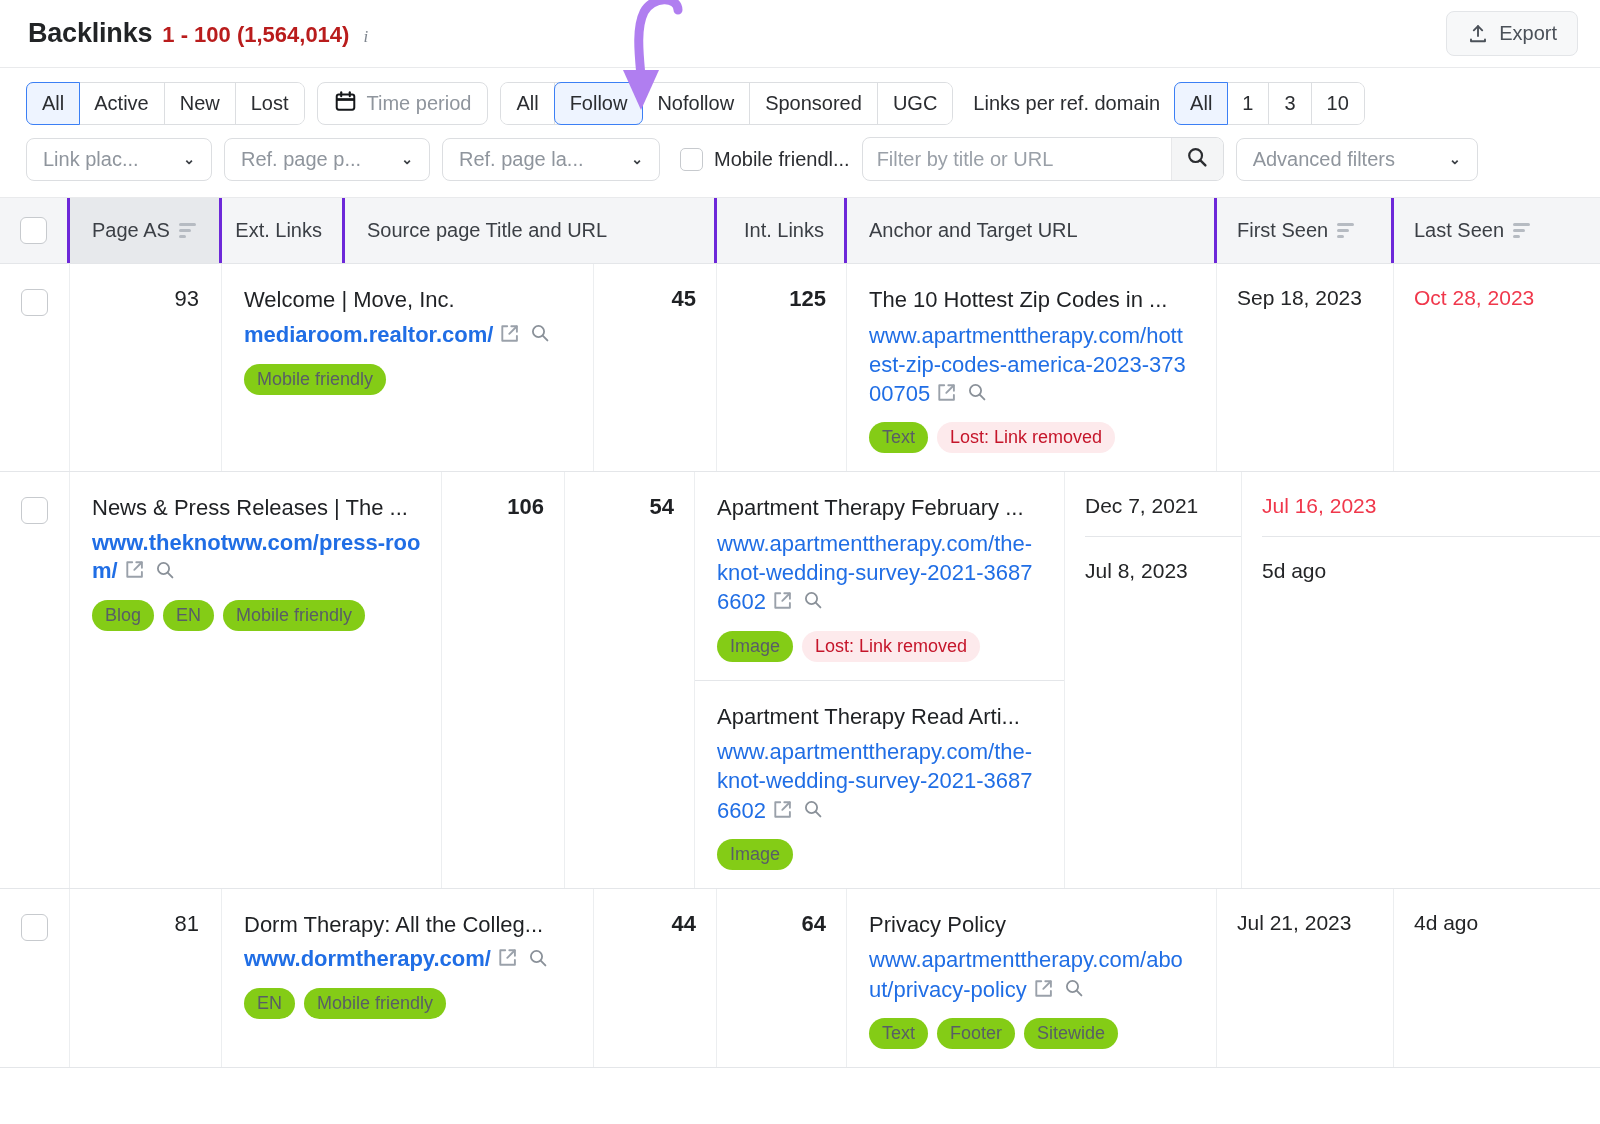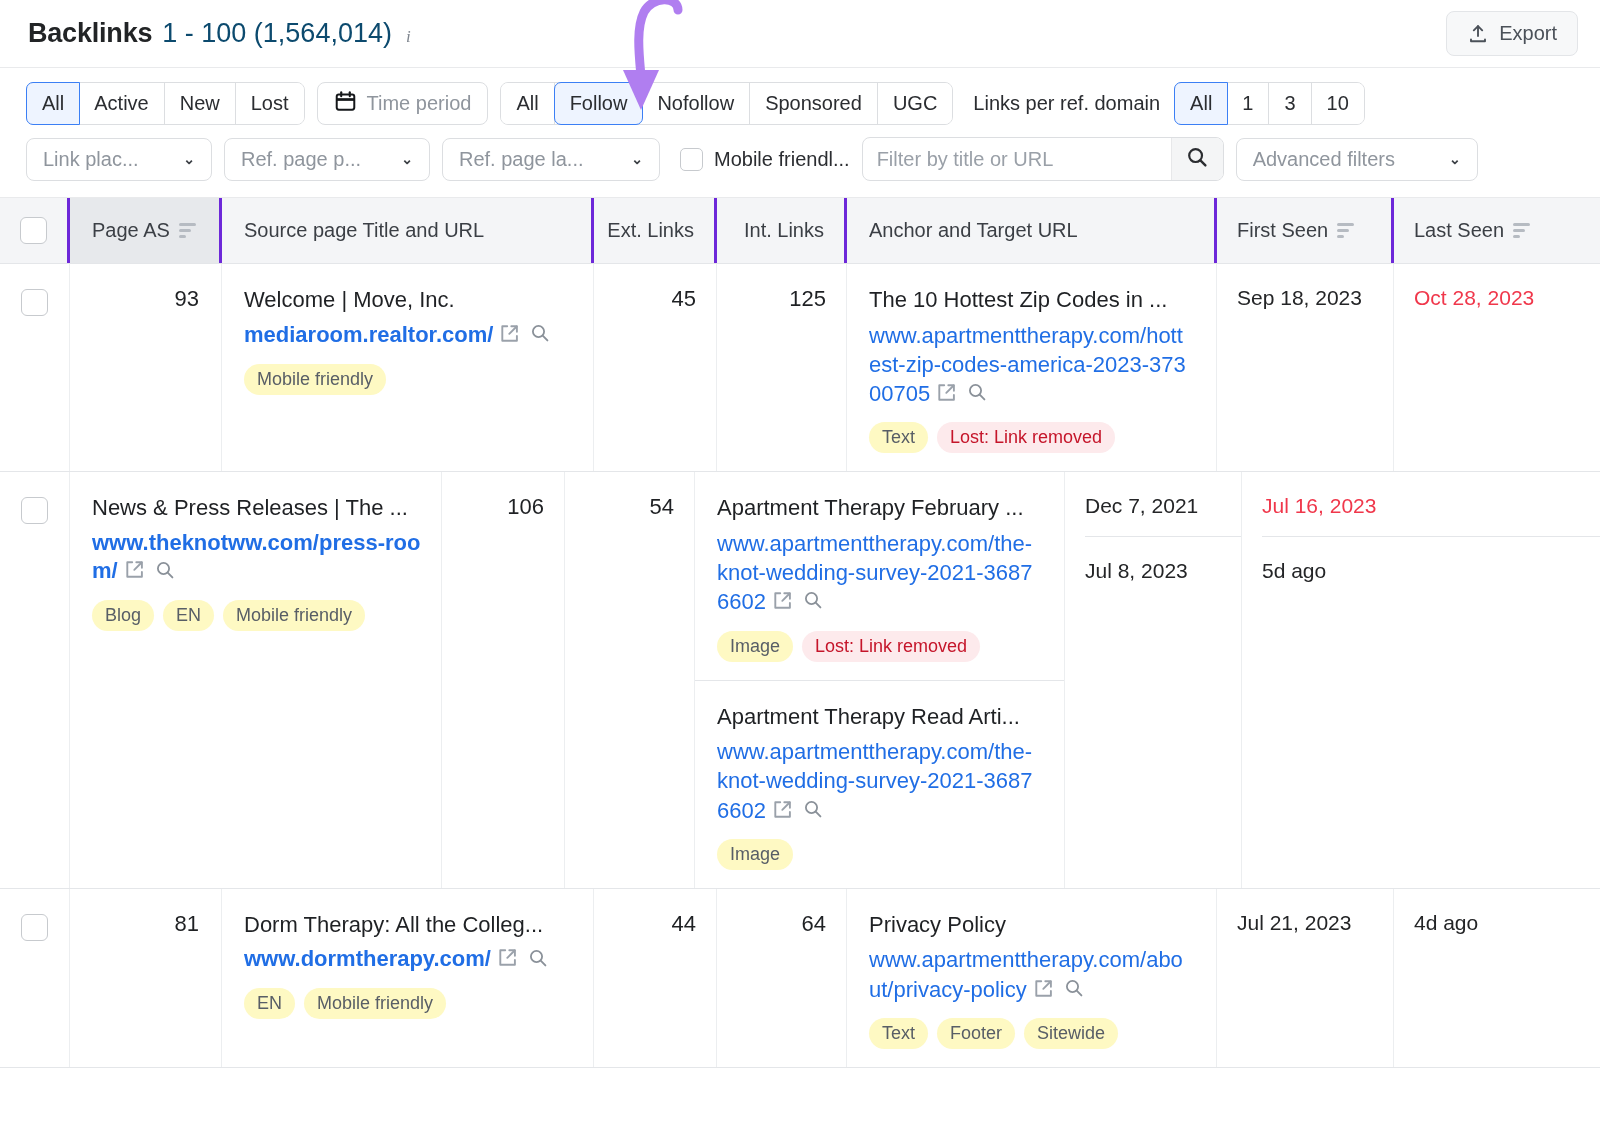--- a/index.html
+++ b/index.html
@@ -16,21 +16,21 @@
   
   .topbar{
     height:68px;
     display:flex; align-items:center;
     padding:0 22px 0 28px;
     border-bottom:1px solid #e9eaec;
     position:relative;
   }
   .title-wrap{ display:flex; align-items:baseline; gap:10px; }
   .page-title{ font-size:27px; font-weight:700; letter-spacing:-0.2px; color:#222426; }
-  .count-range{ font-size:27px; color:#0c4a6e; font-weight:400; }
+  .count-range{ font-size:22px; color:#b91c1c; font-weight:700; }
   .info-i{
     font-size:17px; color:#7f868f; font-style:italic; font-family:"Liberation Serif",serif;
     margin-left:4px; cursor:pointer; line-height:1;
   }
   .spacer{ flex:1 1 auto; }
   .export-btn{
     display:inline-flex; align-items:center; gap:10px;
     height:45px; padding:0 20px;
     border:1px solid #e3e5e8; border-radius:8px;
     background:#f7f8f9; color:#4b5159;
@@ -130,32 +130,32 @@
   .hcheck{
     width:27px; height:27px; border:1.5px solid #c7cace; border-radius:6px; background:#fff;
   }
 
   .row{ display:flex; align-items:stretch; border-bottom:1px solid #e4e6e9; background:#fff; }
   .row .cell{ border-right:1px solid #eceef0; padding-top:22px; padding-bottom:18px; }
   .row .cell:last-child{ border-right:none; }
   .row .c-check{ justify-content:center; }
   .cell.c-check{ display:flex; align-items:flex-start; padding-top:25px; }
   .cell.c-as{ display:flex; align-items:flex-start; justify-content:flex-end; padding-right:22px; padding-left:0; font-size:22px; color:#1f2124; }
-  .cell.c-ext, .cell.c-int{ display:flex; align-items:flex-start; justify-content:flex-end; font-size:22px; color:#1f2124; }
+  .cell.c-ext, .cell.c-int{ display:flex; align-items:flex-start; justify-content:flex-end; font-size:22px; color:#1f2124;font-weight:bold; }
   .cell.c-src{ font-size:22px; }
   .cell.c-anch{ padding:0; }
   .cell.c-first, .cell.c-last{ display:flex; align-items:flex-start; font-size:21px; }
 
   .srctitle{ color:#1f2124; font-size:22px; line-height:1.25; }
   .srcurl{ color:#206ee5; font-size:22px; line-height:1.3; word-break:break-all; margin-top:7px; cursor:pointer;font-weight:bold; }
   .iconrow{ display:inline-flex; align-items:center; gap:9px; margin-left:6px; vertical-align:-2px; }
   .tags{ margin-top:12px; display:flex; flex-wrap:wrap; gap:9px; }
   .tag{
     display:inline-flex; align-items:center; height:31px; padding:0 13px;
-    background:#fef9c3; color:#585e66; border-radius:16px; font-size:18px; white-space:nowrap;
+    background:#84cc16; color:#585e66; border-radius:16px; font-size:18px; white-space:nowrap;
   }
   .tag.lost{ background:#fdeaec; color:#c5152a; }
 
   
   .subblock{ padding:22px 22px 18px 22px; }
   .subblock + .subblock{ border-top:1px solid #e4e6e9; }
   .anchtitle{ color:#1f2124; font-size:22px; line-height:1.25; }
   .anchurl{ color:#206ee5; font-size:22px; line-height:1.33; word-break:break-all; margin-top:7px; cursor:pointer; }
 
   
@@ -287,25 +287,25 @@
       <span class="hcheck"></span>
     </div>
     <div class="th c-as">
       <span>Page AS</span>
       <span class="sorticon">
           <i></i>
           <i></i>
           <i></i>
         </span>
     </div>
+    <div class="th c-ext">
+      <span>Ext. Links</span>
+    </div>
     <div class="th c-src">
       <span>Source page Title and URL</span>
-    </div>
-    <div class="th c-ext">
-      <span>Ext. Links</span>
     </div>
     <div class="th c-int">
       <span>Int. Links</span>
     </div>
     <div class="th c-anch">
       <span>Anchor and Target URL</span>
     </div>
     <div class="th c-first">
       <span>First Seen</span>
       <span class="sorticon">

